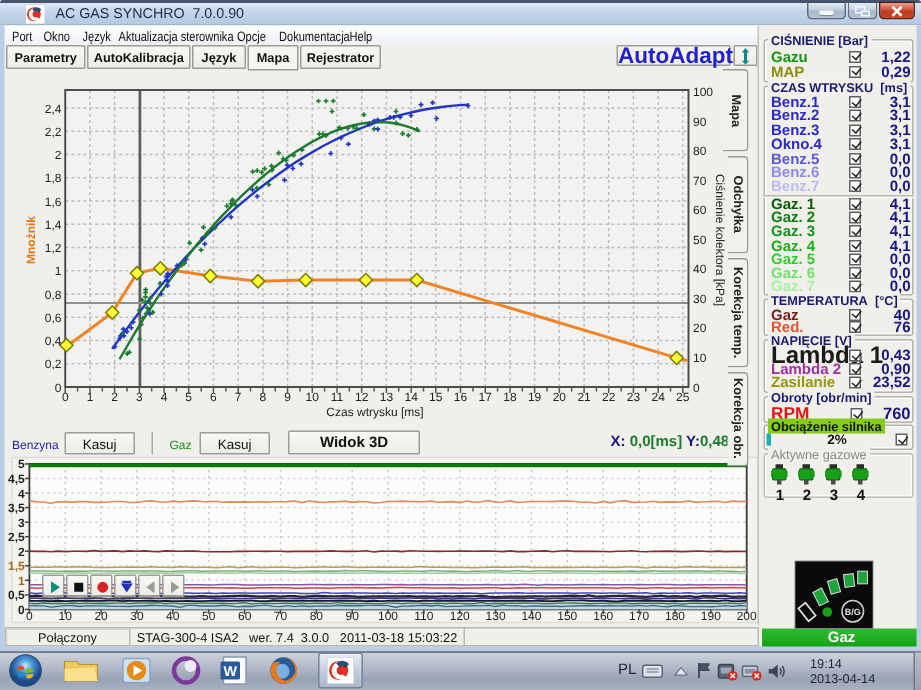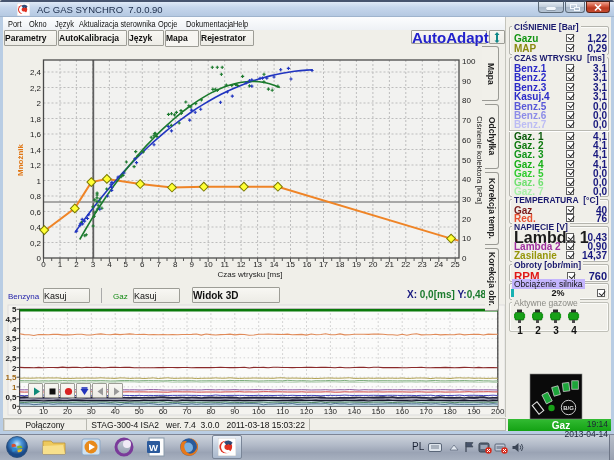--- a/index.html
+++ b/index.html
@@ -1,19 +1,19 @@
 <!DOCTYPE html>
 <html><head><meta charset="utf-8"><style>
 * { margin:0; padding:0; box-sizing:border-box; }
 html,body { width:614px; height:460px; overflow:hidden; font-family:"Liberation Sans", sans-serif; background:#000; }
 .cb { position:absolute; width:8px; height:8px; background:#fff; border:1px solid #606060; }
 .cb:after { content:""; position:absolute; left:0.5px; top:0.5px; width:4.5px; height:2.5px; border-left:1.3px solid #222; border-bottom:1.3px solid #222; transform:rotate(-50deg); }
 .gbox { position:absolute; left:4px; right:2px; border:1px solid #b5b5ae; border-radius:2px; box-shadow:inset 0 0 0 1px #fbfbf8; }
 .glab { position:absolute; left:7px; background:#f0efe9; padding:0 2px; font-weight:bold; font-size:8.5px; color:#1a1a6e; white-space:nowrap; }
-.btn { position:absolute; background:linear-gradient(#f8f7f3,#edece6); border:1px solid #9d9d96; border-radius:1px; text-align:left; color:#111; }
+.btn { position:absolute; background:linear-gradient(#f8f7f3,#edece6); border:1px solid #9d9d96; border-radius:1px; text-align:center; color:#111; }
 </style></head>
 <body>
 
 <div style="position:absolute;left:0;top:0;width:614px;height:434px;background:#f0efe9"></div>
 
 <div style="position:absolute;left:0;top:0;width:614px;height:17px;background:linear-gradient(#e8f0fa,#c6d7ec 45%,#b5c9e2);border-bottom:1px solid #9fb4cd;border-radius:4px 4px 0 0"></div>
 <div style="position:absolute;left:0;top:0;width:614px;height:1.5px;background:#46546e;border-radius:4px 4px 0 0"></div>
 <svg width="13" height="13" viewBox="0 0 13 13" style="position:absolute;left:17px;top:3px">
     <rect width="13" height="13" fill="#fff" stroke="#bbb" stroke-width="0.5"></rect>
     <circle cx="5.6" cy="6.5" r="4.6" fill="#e03020"></circle>
@@ -469,21 +469,21 @@
     <div class="glab" style="top:36px">CZAS WTRYSKU&nbsp;&nbsp;[ms]</div>
     <div style="position:absolute;left:9px;top:47.0px;font-weight:bold;font-size:10px;line-height:9px;color:#2a2ac8;white-space:nowrap">Benz.1</div>
     <div class="cb" style="left:61px;top:47.0px"></div>
     <div style="position:absolute;right:4px;top:47.0px;font-weight:bold;font-size:10px;line-height:9.5px;color:#18187e">3,1</div>
     <div style="position:absolute;left:9px;top:56.400000000000006px;font-weight:bold;font-size:10px;line-height:9px;color:#2a2ac8;white-space:nowrap">Benz.2</div>
     <div class="cb" style="left:61px;top:56.400000000000006px"></div>
     <div style="position:absolute;right:4px;top:56.400000000000006px;font-weight:bold;font-size:10px;line-height:9.5px;color:#18187e">3,1</div>
     <div style="position:absolute;left:9px;top:65.8px;font-weight:bold;font-size:10px;line-height:9px;color:#2a2ac8;white-space:nowrap">Benz.3</div>
     <div class="cb" style="left:61px;top:65.8px"></div>
     <div style="position:absolute;right:4px;top:65.8px;font-weight:bold;font-size:10px;line-height:9.5px;color:#18187e">3,1</div>
-    <div style="position:absolute;left:9px;top:75.2px;font-weight:bold;font-size:10px;line-height:9px;color:#2a2ac8;white-space:nowrap">Kasuj.4</div>
+    <div style="position:absolute;left:9px;top:75.2px;font-weight:bold;font-size:10px;line-height:9px;color:#2a2ac8;white-space:nowrap">Okno.4</div>
     <div class="cb" style="left:61px;top:75.2px"></div>
     <div style="position:absolute;right:4px;top:75.2px;font-weight:bold;font-size:10px;line-height:9.5px;color:#18187e">3,1</div>
     <div style="position:absolute;left:9px;top:84.6px;font-weight:bold;font-size:10px;line-height:9px;color:#5858d8;white-space:nowrap">Benz.5</div>
     <div class="cb" style="left:61px;top:84.6px"></div>
     <div style="position:absolute;right:4px;top:84.6px;font-weight:bold;font-size:10px;line-height:9.5px;color:#18187e">0,0</div>
     <div style="position:absolute;left:9px;top:94.0px;font-weight:bold;font-size:10px;line-height:9px;color:#8c8ce8;white-space:nowrap">Benz.6</div>
     <div class="cb" style="left:61px;top:94.0px"></div>
     <div style="position:absolute;right:4px;top:94.0px;font-weight:bold;font-size:10px;line-height:9.5px;color:#18187e">0,0</div>
     <div style="position:absolute;left:9px;top:103.4px;font-weight:bold;font-size:10px;line-height:9px;color:#bcbcf4;white-space:nowrap">Benz.7</div>
     <div class="cb" style="left:61px;top:103.4px"></div>
@@ -521,29 +521,29 @@
     <div class="gbox" style="top:209px;height:36px"></div>
     <div class="glab" style="top:205px">NAPIĘCIE [V]</div>
     <div style="position:absolute;left:9px;top:216px;font-weight:bold;font-size:16px;line-height:9px;color:#1a1a1a;white-space:nowrap">Lambda 1</div>
     <div class="cb" style="left:61px;top:216px"></div>
     <div style="position:absolute;right:4px;top:216px;font-weight:bold;font-size:10px;line-height:9.5px;color:#18187e">0,43</div>
     <div style="position:absolute;left:9px;top:225px;font-weight:bold;font-size:10px;line-height:9px;color:#a030a0;white-space:nowrap">Lambda 2</div>
     <div class="cb" style="left:61px;top:225px"></div>
     <div style="position:absolute;right:4px;top:225px;font-weight:bold;font-size:10px;line-height:9.5px;color:#18187e">0,90</div>
     <div style="position:absolute;left:9px;top:234px;font-weight:bold;font-size:10px;line-height:9px;color:#96960a;white-space:nowrap">Zasilanie</div>
     <div class="cb" style="left:61px;top:234px"></div>
-    <div style="position:absolute;right:4px;top:234px;font-weight:bold;font-size:10px;line-height:9.5px;color:#18187e">14,37</div>
+    <div style="position:absolute;right:4px;top:234px;font-weight:bold;font-size:10px;line-height:9.5px;color:#18187e">23,52</div>
     <div class="gbox" style="top:247px;height:18px"></div>
     <div class="glab" style="top:243px">Obroty [obr/min]</div>
     <div style="position:absolute;left:9px;top:254px;font-weight:bold;font-size:11.5px;line-height:10px;color:#e01818">RPM</div>
     <div class="cb" style="left:62px;top:255px"></div>
     <div style="position:absolute;right:4px;top:254px;font-weight:bold;font-size:11px;line-height:10px;color:#18187e">760</div>
 
 <div class="gbox" style="top:266px;height:17px"></div>
-<div style="position:absolute;left:7px;top:262px;background:#c4b5fd;padding:0 2px;font-weight:normal;font-size:8.5px;color:#111">Obciążenie silnika</div>
+<div style="position:absolute;left:7px;top:262px;background:#84cc16;padding:0 2px;font-weight:bold;font-size:8.5px;color:#111">Obciążenie silnika</div>
 <div style="position:absolute;left:6px;top:272px;width:3px;height:8px;background:#18b2b2"></div>
 <div style="position:absolute;left:0;right:0;top:272px;text-align:center;font-weight:bold;font-size:9px;line-height:9px;color:#111">2%</div>
 <div class="cb" style="right:6px;left:auto;top:272px"></div>
 <div class="gbox" style="top:285px;height:30px;border-color:#c0c0b8"></div>
 <div style="position:absolute;left:7px;top:281px;background:#f0efe9;padding:0 2px;font-size:8.5px;color:#8a8a84">Aktywne gazowe</div>
 <svg width="13" height="16" viewBox="0 0 13 16" style="position:absolute;left:8px;top:292px">
  <rect x="4" y="0.5" width="5" height="3" fill="#2a2a2a"></rect>
  <rect x="2" y="3.5" width="9" height="7.5" rx="1" fill="#18a018" stroke="#0a5a0a" stroke-width="0.7"></rect>
  <rect x="1" y="5" width="1.6" height="4" fill="#18a018"></rect>
  <rect x="10.5" y="5" width="1.6" height="4" fill="#18a018"></rect>
@@ -683,13 +683,13 @@
 <svg width="14" height="13" style="position:absolute;left:494px;top:441px;z-index:8">
     <rect x="1" y="3" width="10" height="7" rx="1" fill="#c2c9d6" stroke="#5a6678"></rect>
     <rect x="2.5" y="5" width="7" height="3" fill="#8893a5"></rect>
     <circle cx="10.5" cy="9.5" r="3.2" fill="#d82a1a"></circle>
     <path d="M9 8 L12 11 M12 8 L9 11" stroke="#fff" stroke-width="1"></path>
   </svg>
 <svg width="13" height="13" style="position:absolute;left:511px;top:441px;z-index:8">
     <path d="M1.5 5 H4 L7.5 2 V11 L4 8 H1.5 Z" fill="#3c4656"></path>
     <path d="M9 4.5 Q10.5 6.5 9 8.5 M10.5 3 Q13 6.5 10.5 10" stroke="#3c4656" stroke-width="1" fill="none"></path>
   </svg>
-<div style="position:absolute;left:540px;top:419px;width:68px;text-align:right;font-size:8.5px;color:#1c2436;z-index:8;line-height:10px">19:14<br>2013-04-14</div>
+<div style="position:absolute;left:540px;top:437px;width:68px;text-align:left;font-size:8.5px;color:#1c2436;z-index:8;line-height:10px">19:14<br>2013-04-14</div>
 <div style="position:absolute;left:609px;top:435px;width:5px;height:25px;background:linear-gradient(#b8bfca,#98a0b0);border-left:1px solid #6e7687;z-index:8"></div>
 </body></html>

